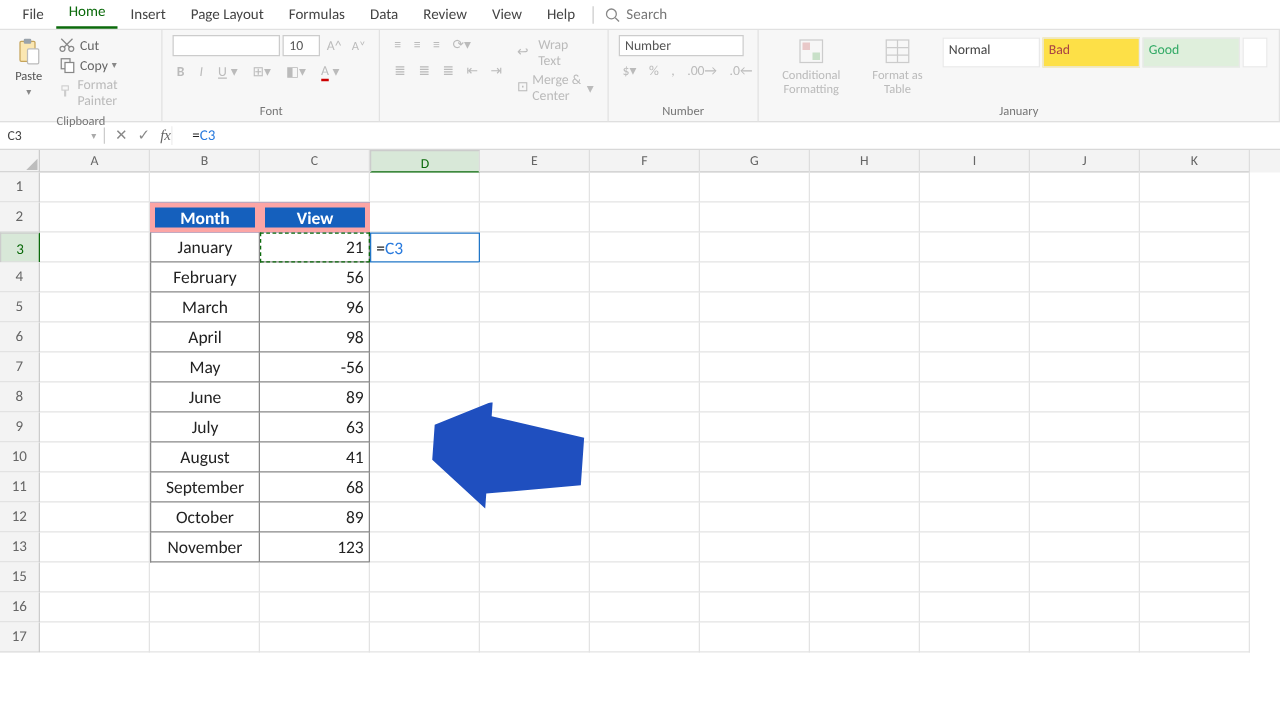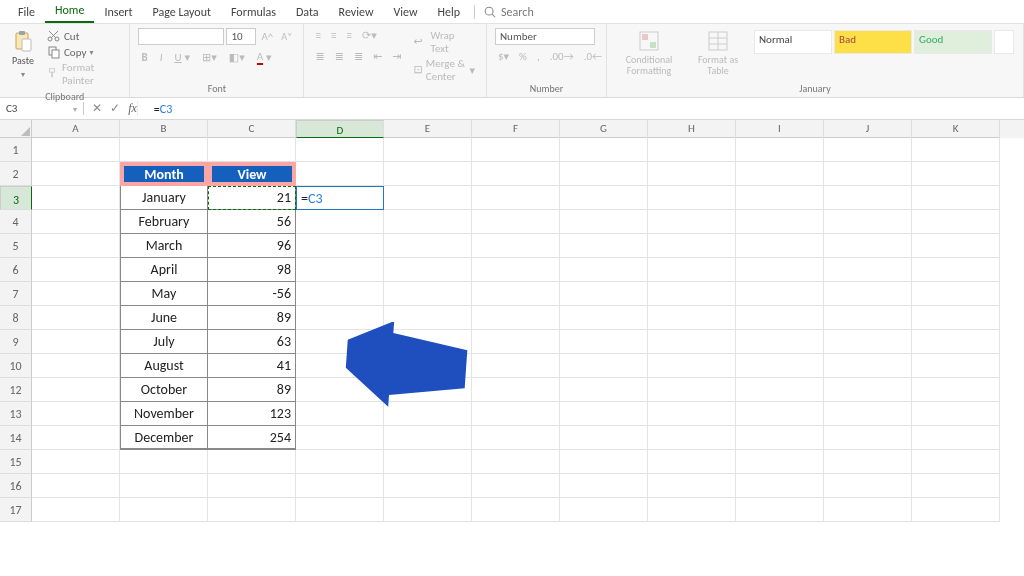--- a/index.html
+++ b/index.html
@@ -406,52 +406,52 @@
         <div class="cell"></div>
         <div class="cell"></div>
         <div class="cell"></div>
         <div class="cell"></div>
         <div class="cell"></div>
         <div class="cell"></div>
         <div class="cell"></div>
         <div class="cell"></div>
       </div>
       <div class="row">
+        <div class="row-h">11</div>
+        <div class="cell"></div>
+        <div class="cell data-b">September</div>
+        <div class="cell data-c">68</div>
+        <div class="cell"></div>
+        <div class="cell"></div>
+        <div class="cell"></div>
+        <div class="cell"></div>
+        <div class="cell"></div>
+        <div class="cell"></div>
+        <div class="cell"></div>
+        <div class="cell"></div>
+      </div>
+      <div class="row">
         <div class="row-h">12</div>
         <div class="cell"></div>
         <div class="cell data-b">October</div>
         <div class="cell data-c">89</div>
         <div class="cell"></div>
         <div class="cell"></div>
         <div class="cell"></div>
         <div class="cell"></div>
         <div class="cell"></div>
         <div class="cell"></div>
         <div class="cell"></div>
         <div class="cell"></div>
       </div>
       <div class="row">
         <div class="row-h">13</div>
         <div class="cell"></div>
         <div class="cell data-b">November</div>
         <div class="cell data-c">123</div>
-        <div class="cell"></div>
-        <div class="cell"></div>
-        <div class="cell"></div>
-        <div class="cell"></div>
-        <div class="cell"></div>
-        <div class="cell"></div>
-        <div class="cell"></div>
-        <div class="cell"></div>
-      </div>
-      <div class="row last-row">
-        <div class="row-h">14</div>
-        <div class="cell"></div>
-        <div class="cell data-b">December</div>
-        <div class="cell data-c">254</div>
         <div class="cell"></div>
         <div class="cell"></div>
         <div class="cell"></div>
         <div class="cell"></div>
         <div class="cell"></div>
         <div class="cell"></div>
         <div class="cell"></div>
         <div class="cell"></div>
       </div>
       <div class="row">

